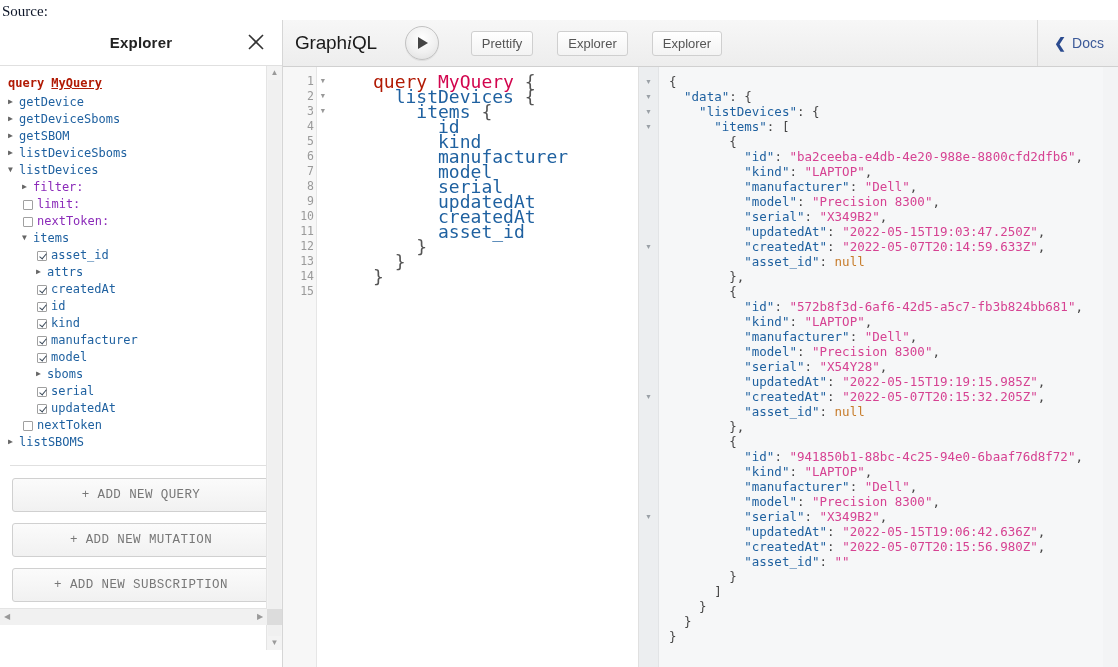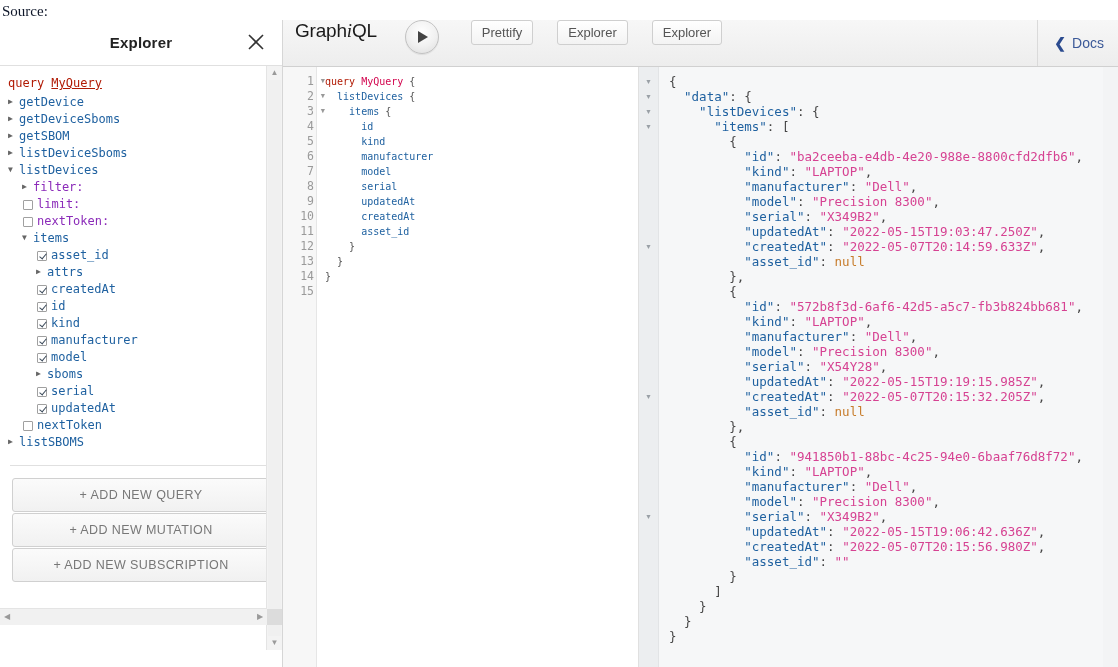--- a/index.html
+++ b/index.html
@@ -81,20 +81,21 @@
     font-family: "DejaVu Sans Mono", monospace;
     font-size: 12px;
   }
   .tree {
     padding: 0 10px 0 8px;
   }
   .qline {
     padding: 1px 0 3px 0;
     white-space: nowrap;
     line-height: 16px;
+    font-weight: bold;
   }
   .kw-query { color: #b11a04; }
   .qname {
     color: #b11a04;
     text-decoration: underline;
     cursor: pointer;
   }
   .row {
     display: flex;
     align-items: center;
@@ -151,28 +152,28 @@
     margin: 14px 10px 0 10px;
   }
   .explorer-buttons {
     padding: 12px 12px 0 12px;
   }
   .add-btn {
     display: block;
     width: 100%;
     box-sizing: border-box;
     height: 34px;
-    margin-bottom: 1px;
+    margin-bottom: 11px;
     background: linear-gradient(to bottom, #fbfbfb 0%, #f1f1f1 100%);
     border: 1px solid #d0d0d0;
     border-radius: 3px;
     color: #777;
     font-size: 12.5px;
     letter-spacing: 0.4px;
-    font-family: Liberation Sans, sans-serif;
+    font-family: Liberation Mono, monospace;
     cursor: pointer;
   }
 
   
   .ex-vscroll {
     position: absolute;
     right: 0px;
     top: 46px;
     width: 15px;
     bottom: 17px;
@@ -246,21 +247,21 @@
     background: #fff;
     overflow: hidden;
     position: relative;
   }
   .topbar {
     height: 46px;
     min-height: 46px;
     background: linear-gradient(to bottom, #f7f7f7 0%, #ededed 100%);
     border-bottom: 1px solid #d0d0d0;
     display: flex;
-    align-items: flex-start;
+    align-items: center;
     padding: 0 12px 0 12px;
     position: relative;
     gap: 16px;
   }
   .logo {
     font-size: 19px;
     color: #1a1a1a;
     font-family: "Liberation Sans", sans-serif;
     letter-spacing: -0.2px;
     margin-right: 12px;
@@ -365,25 +366,26 @@
     position: absolute;
     right: -9px;
     top: 0;
     font-size: 7px;
     color: #999;
   }
   .code {
     flex: 1;
     padding: 7px 0 0 8px;
     font-family: "DejaVu Sans Mono", monospace;
-    font-size: 10px;
+    font-size: 18px;
     line-height: 15px;
     color: #333;
     overflow: hidden;
     white-space: pre;
+    margin-left: 48px;
   }
   .code .line { height: 15px; line-height: 15px; white-space: pre; }
   .t-kw    { color: #b11a04; }
   .t-def   { color: #d2054e; }
   .t-field { color: #1f61a0; }
   .t-punc  { color: #555; }
 
   
   .result-pane {
     flex: 1;

